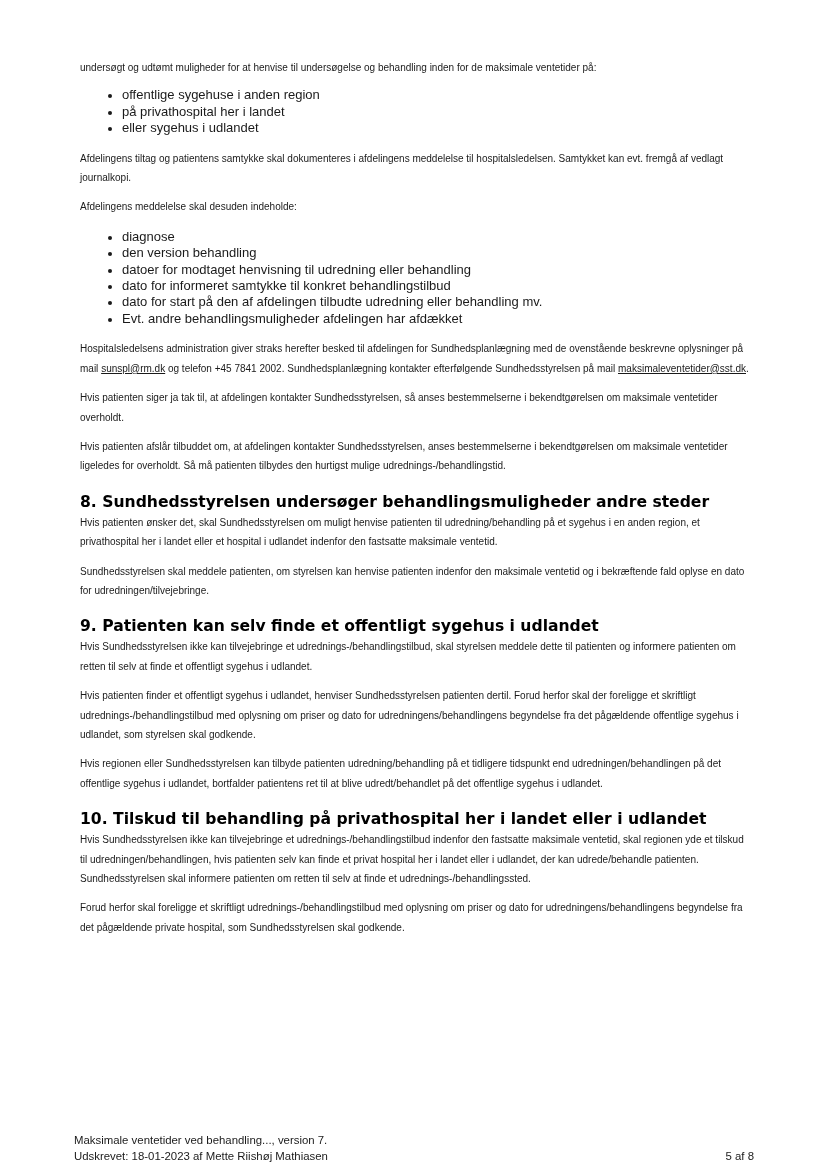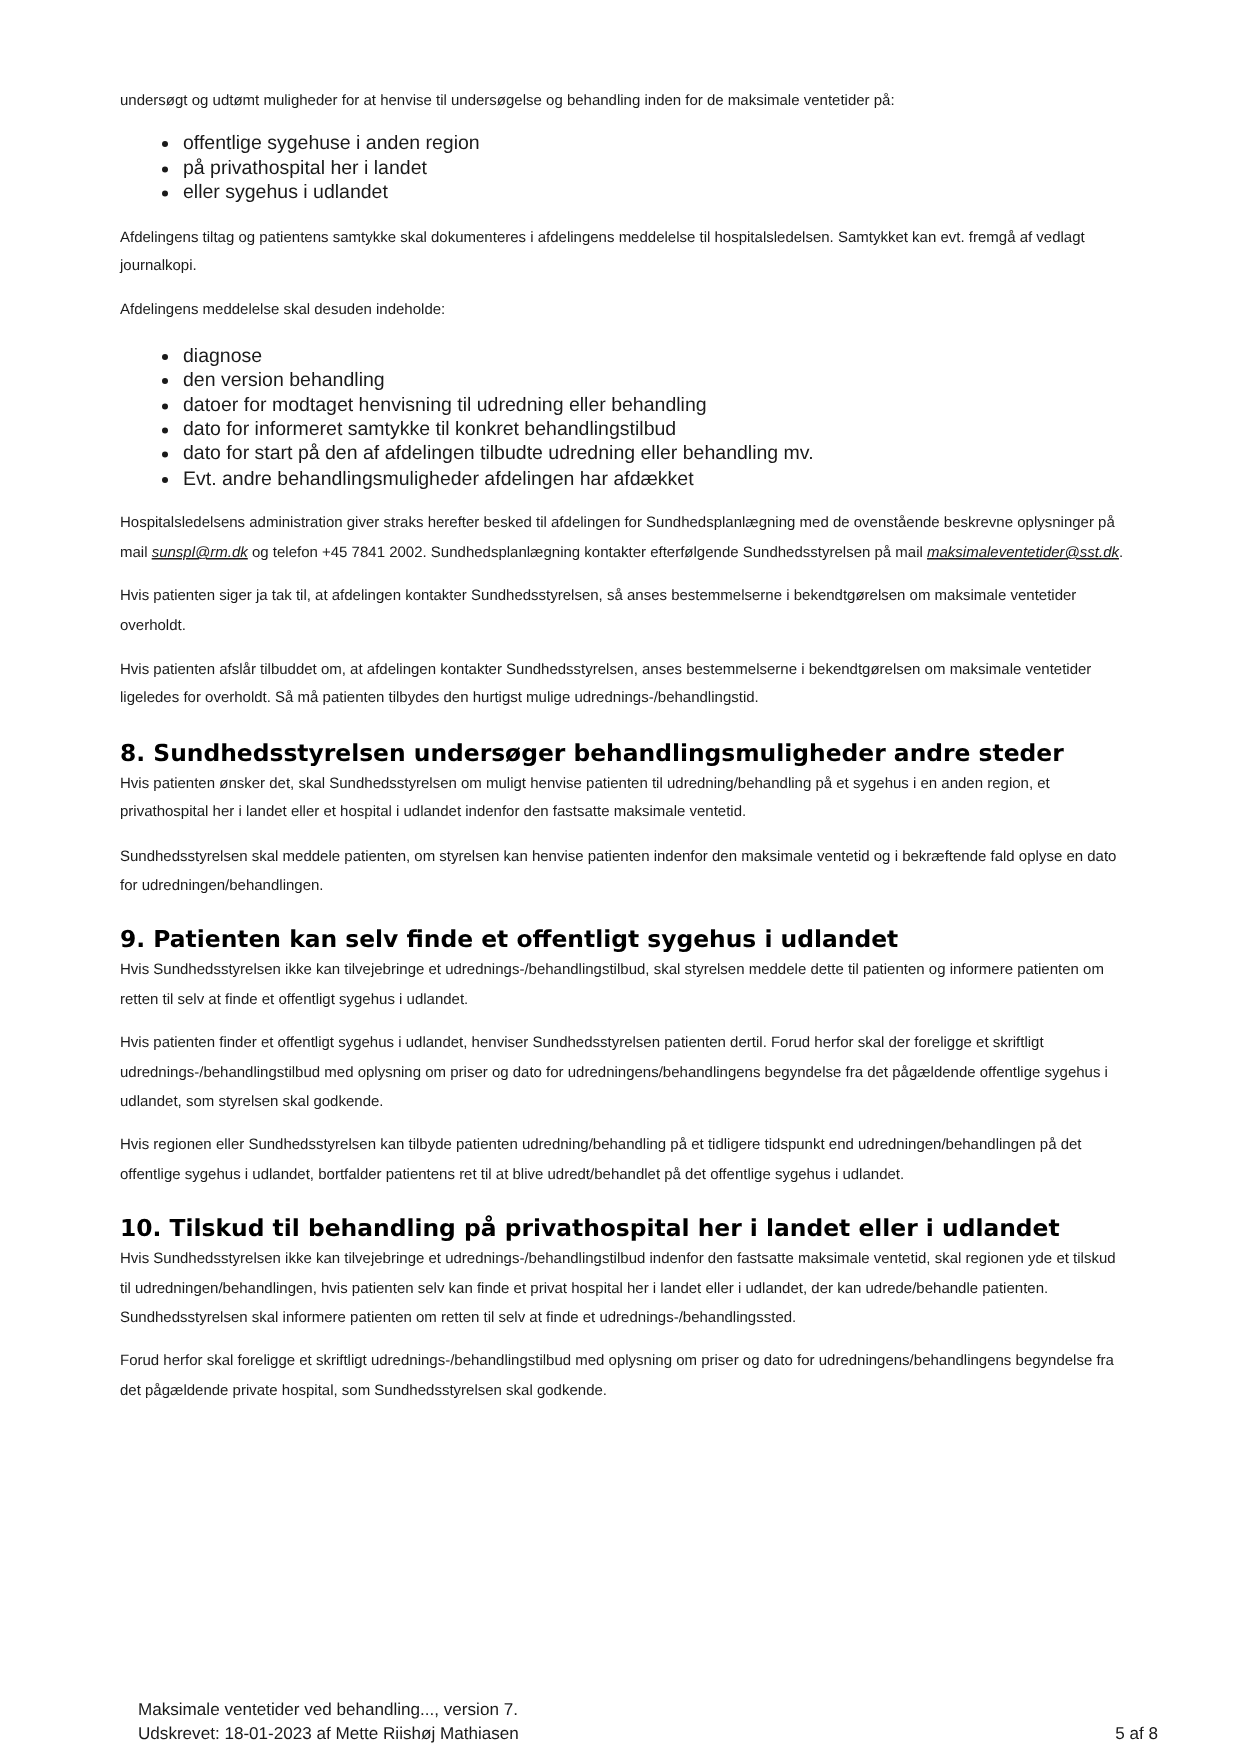--- a/index.html
+++ b/index.html
@@ -13,22 +13,22 @@
   ul { margin: 0; padding: 0 0 0 42px; list-style: none; }
   ul li { position: relative; font-size: 13px; line-height: 16.4px; }
   ul li::before {
     content: ""; position: absolute; left: -14px; top: 7px;
     width: 4px; height: 4px; border-radius: 50%; background: #1a1a1a;
   }
   h2 {
     margin: 0; font-family: "DejaVu Sans", sans-serif; font-weight: bold;
     font-size: 15.6px; line-height: 22px; color: #000000;
   }
-  a { color: #1a1a1a; text-decoration: underline; font-style: italic; }
-  .footer { position: absolute; left: 92px; top: 1132px; width: 680px; font-size: 11.4px; line-height: 16px; color: #1a1a1a; }
+  a { color: #1a1a1a; text-decoration: underline; }
+  .footer { position: absolute; left: 74px; top: 1132px; width: 680px; font-size: 11.4px; line-height: 16px; color: #1a1a1a; }
   .footer .pageno { position: absolute; right: 0; top: 16px; }
 </style>
 </head>
 <body>
 
 <div class="page">
 
   <p>undersøgt og udtømt muligheder for at henvise til undersøgelse og behandling inden for de maksimale ventetider på:</p>
   <div class="gap"></div>
   <ul>
@@ -55,21 +55,21 @@
   </p>
   <div class="gap"></div>
   <p>Hvis patienten siger ja tak til, at afdelingen kontakter Sundhedsstyrelsen, så anses bestemmelserne i bekendtgørelsen om maksimale ventetider overholdt.</p>
   <div class="gap"></div>
   <p>Hvis patienten afslår tilbuddet om, at afdelingen kontakter Sundhedsstyrelsen, anses bestemmelserne i bekendtgørelsen om maksimale ventetider ligeledes for overholdt. Så må patienten tilbydes den hurtigst mulige udrednings-/behandlingstid.</p>
 
   <div class="gap" style="height:15px"></div>
   <h2>8. Sundhedsstyrelsen undersøger behandlingsmuligheder andre steder</h2>
   <p>Hvis patienten ønsker det, skal Sundhedsstyrelsen om muligt henvise patienten til udredning/behandling på et sygehus i en anden region, et privathospital her i landet eller et hospital i udlandet indenfor den fastsatte maksimale ventetid.</p>
   <div class="gap"></div>
-  <p>Sundhedsstyrelsen skal meddele patienten, om styrelsen kan henvise patienten indenfor den maksimale ventetid og i bekræftende fald oplyse en dato for udredningen/behandlingen.</p>
+  <p>Sundhedsstyrelsen skal meddele patienten, om styrelsen kan henvise patienten indenfor den maksimale ventetid og i bekræftende fald oplyse en dato for udredningen/tilvejebringe.</p>
 
   <div class="gap" style="height:15px"></div>
   <h2>9. Patienten kan selv finde et offentligt sygehus i udlandet</h2>
   <p>Hvis Sundhedsstyrelsen ikke kan tilvejebringe et udrednings-/behandlingstilbud, skal styrelsen meddele dette til patienten og informere patienten om retten til selv at finde et offentligt sygehus i udlandet.</p>
   <div class="gap"></div>
   <p>Hvis patienten finder et offentligt sygehus i udlandet, henviser Sundhedsstyrelsen patienten dertil. Forud herfor skal der foreligge et skriftligt udrednings-/behandlingstilbud med oplysning om priser og dato for udredningens/behandlingens begyndelse fra det pågældende offentlige sygehus i udlandet, som styrelsen skal godkende.</p>
   <div class="gap"></div>
   <p>Hvis regionen eller Sundhedsstyrelsen kan tilbyde patienten udredning/behandling på et tidligere tidspunkt end udredningen/behandlingen på det offentlige sygehus i udlandet, bortfalder patientens ret til at blive udredt/behandlet på det offentlige sygehus i udlandet.</p>
 
   <div class="gap" style="height:15px"></div>

